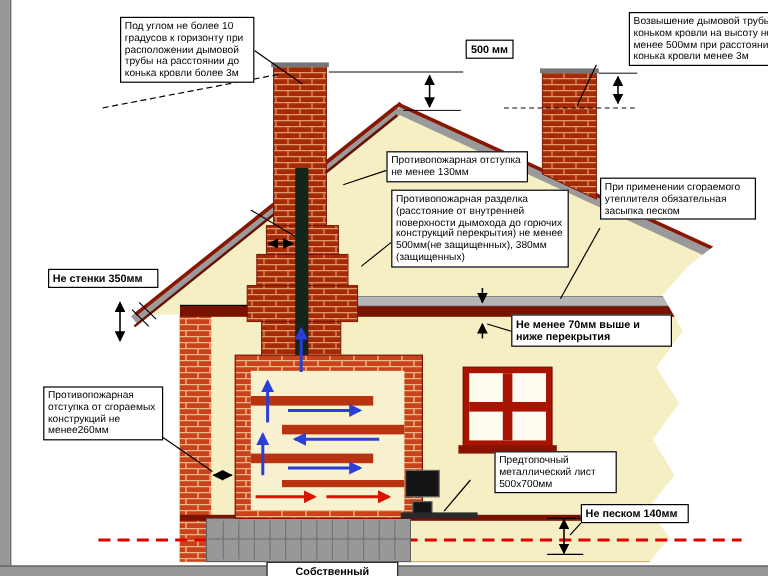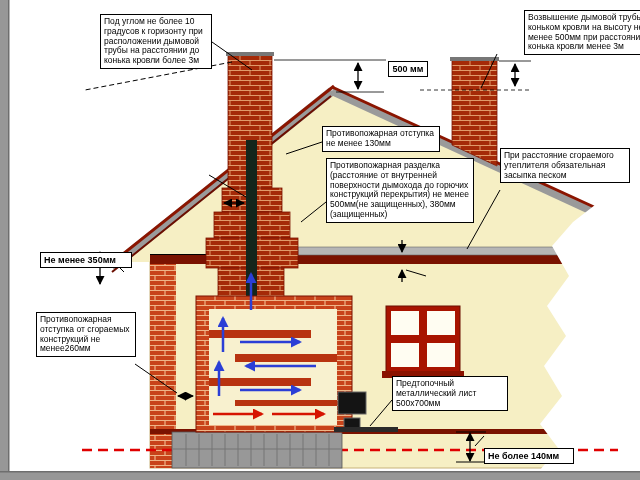--- a/index.html
+++ b/index.html
@@ -1,21 +1,21 @@
 <!DOCTYPE html>
 <html><head>
 <meta charset="utf-8">
 <style>
   html,body{margin:0;padding:0;background:#fff;}
   #canvas{position:relative;width:640px;height:480px;background:#fff;overflow:hidden;
           font-family:"Liberation Sans",sans-serif;}
   #canvas svg{position:absolute;left:0;top:0;}
   .callout{position:absolute;background:#fff;border:1px solid #000;padding:2px 3px;
            font-size:8.5px;line-height:1.15;color:#000;box-sizing:border-box;z-index:2;}
-  .b{font-weight:bold;font-size:9px;margin-top:28px;}
+  .b{font-weight:bold;font-size:9px;}
   .c{text-align:center;}
 </style>
 </head>
 <body>
 
 <div id="canvas">
 
 <svg width="640" height="480" viewBox="0 0 640 480">
   <defs>
     <pattern id="brick" width="20" height="10" patternUnits="userSpaceOnUse">
@@ -156,20 +156,21 @@
     <rect x="0" y="472" width="640" height="8" fill="#979797"></rect>
     <rect x="0" y="471" width="640" height="1.5" fill="#6e6e6e"></rect>
   </g>
 </svg>
 
 <div class="callout" style="left:100px;top:14px;width:112px">Под углом не более 10 градусов к горизонту при расположении дымовой трубы на расстоянии до конька кровли более 3м</div>
 <div class="callout b c" style="left:388px;top:33px;width:40px">500 мм</div>
 <div class="callout" style="left:524px;top:10px;width:146px">Возвышение дымовой трубы над коньком кровли на высоту не менее 500мм при расстоянии до конька кровли менее 3м</div>
 <div class="callout" style="left:322px;top:126px;width:118px">Противопожарная отступка не менее 130мм</div>
 <div class="callout" style="left:326px;top:158px;width:148px">Противопожарная разделка (расстояние от внутренней поверхности дымохода до горючих конструкций перекрытия) не менее 500мм(не защищенных), 380мм (защищенных)</div>
-<div class="callout" style="left:500px;top:148px;width:130px">При расстояние сгораемого утеплителя обязательная засыпка песком</div>
-<div class="callout b" style="left:40px;top:224px;width:92px">Не менее 350мм</div>
-<div class="callout" style="left:36px;top:312px;width:100px">Противопожарная отступка от сгораемых конструкций не менее260мм</div>
-<div class="callout" style="left:392px;top:376px;width:116px">Предтопочный металлический лист 500x700мм</div>
-<div class="callout b" style="left:484px;top:420px;width:90px">Не более 140мм</div>
+<div class="callout" style="left:500px;top:148px;width:130px">При применении сгораемого утеплителя обязательная засыпка песком</div>
+<div class="callout b" style="left:40px;top:224px;width:92px">Не стенки 350мм</div>
+<div class="callout b" style="left:426px;top:262px;width:134px">Не менее 70мм выше и ниже перекрытия</div>
+<div class="callout" style="left:36px;top:322px;width:100px">Противопожарная отступка от сгораемых конструкций не менее260мм</div>
+<div class="callout" style="left:412px;top:376px;width:102px">Предтопочный металлический лист 500x700мм</div>
+<div class="callout b" style="left:484px;top:420px;width:90px">Не песком 140мм</div>
 <div class="callout b c" style="left:222px;top:468px;width:110px">Собственный фундамент печи</div>
 
 </div>
 
 </body></html>

